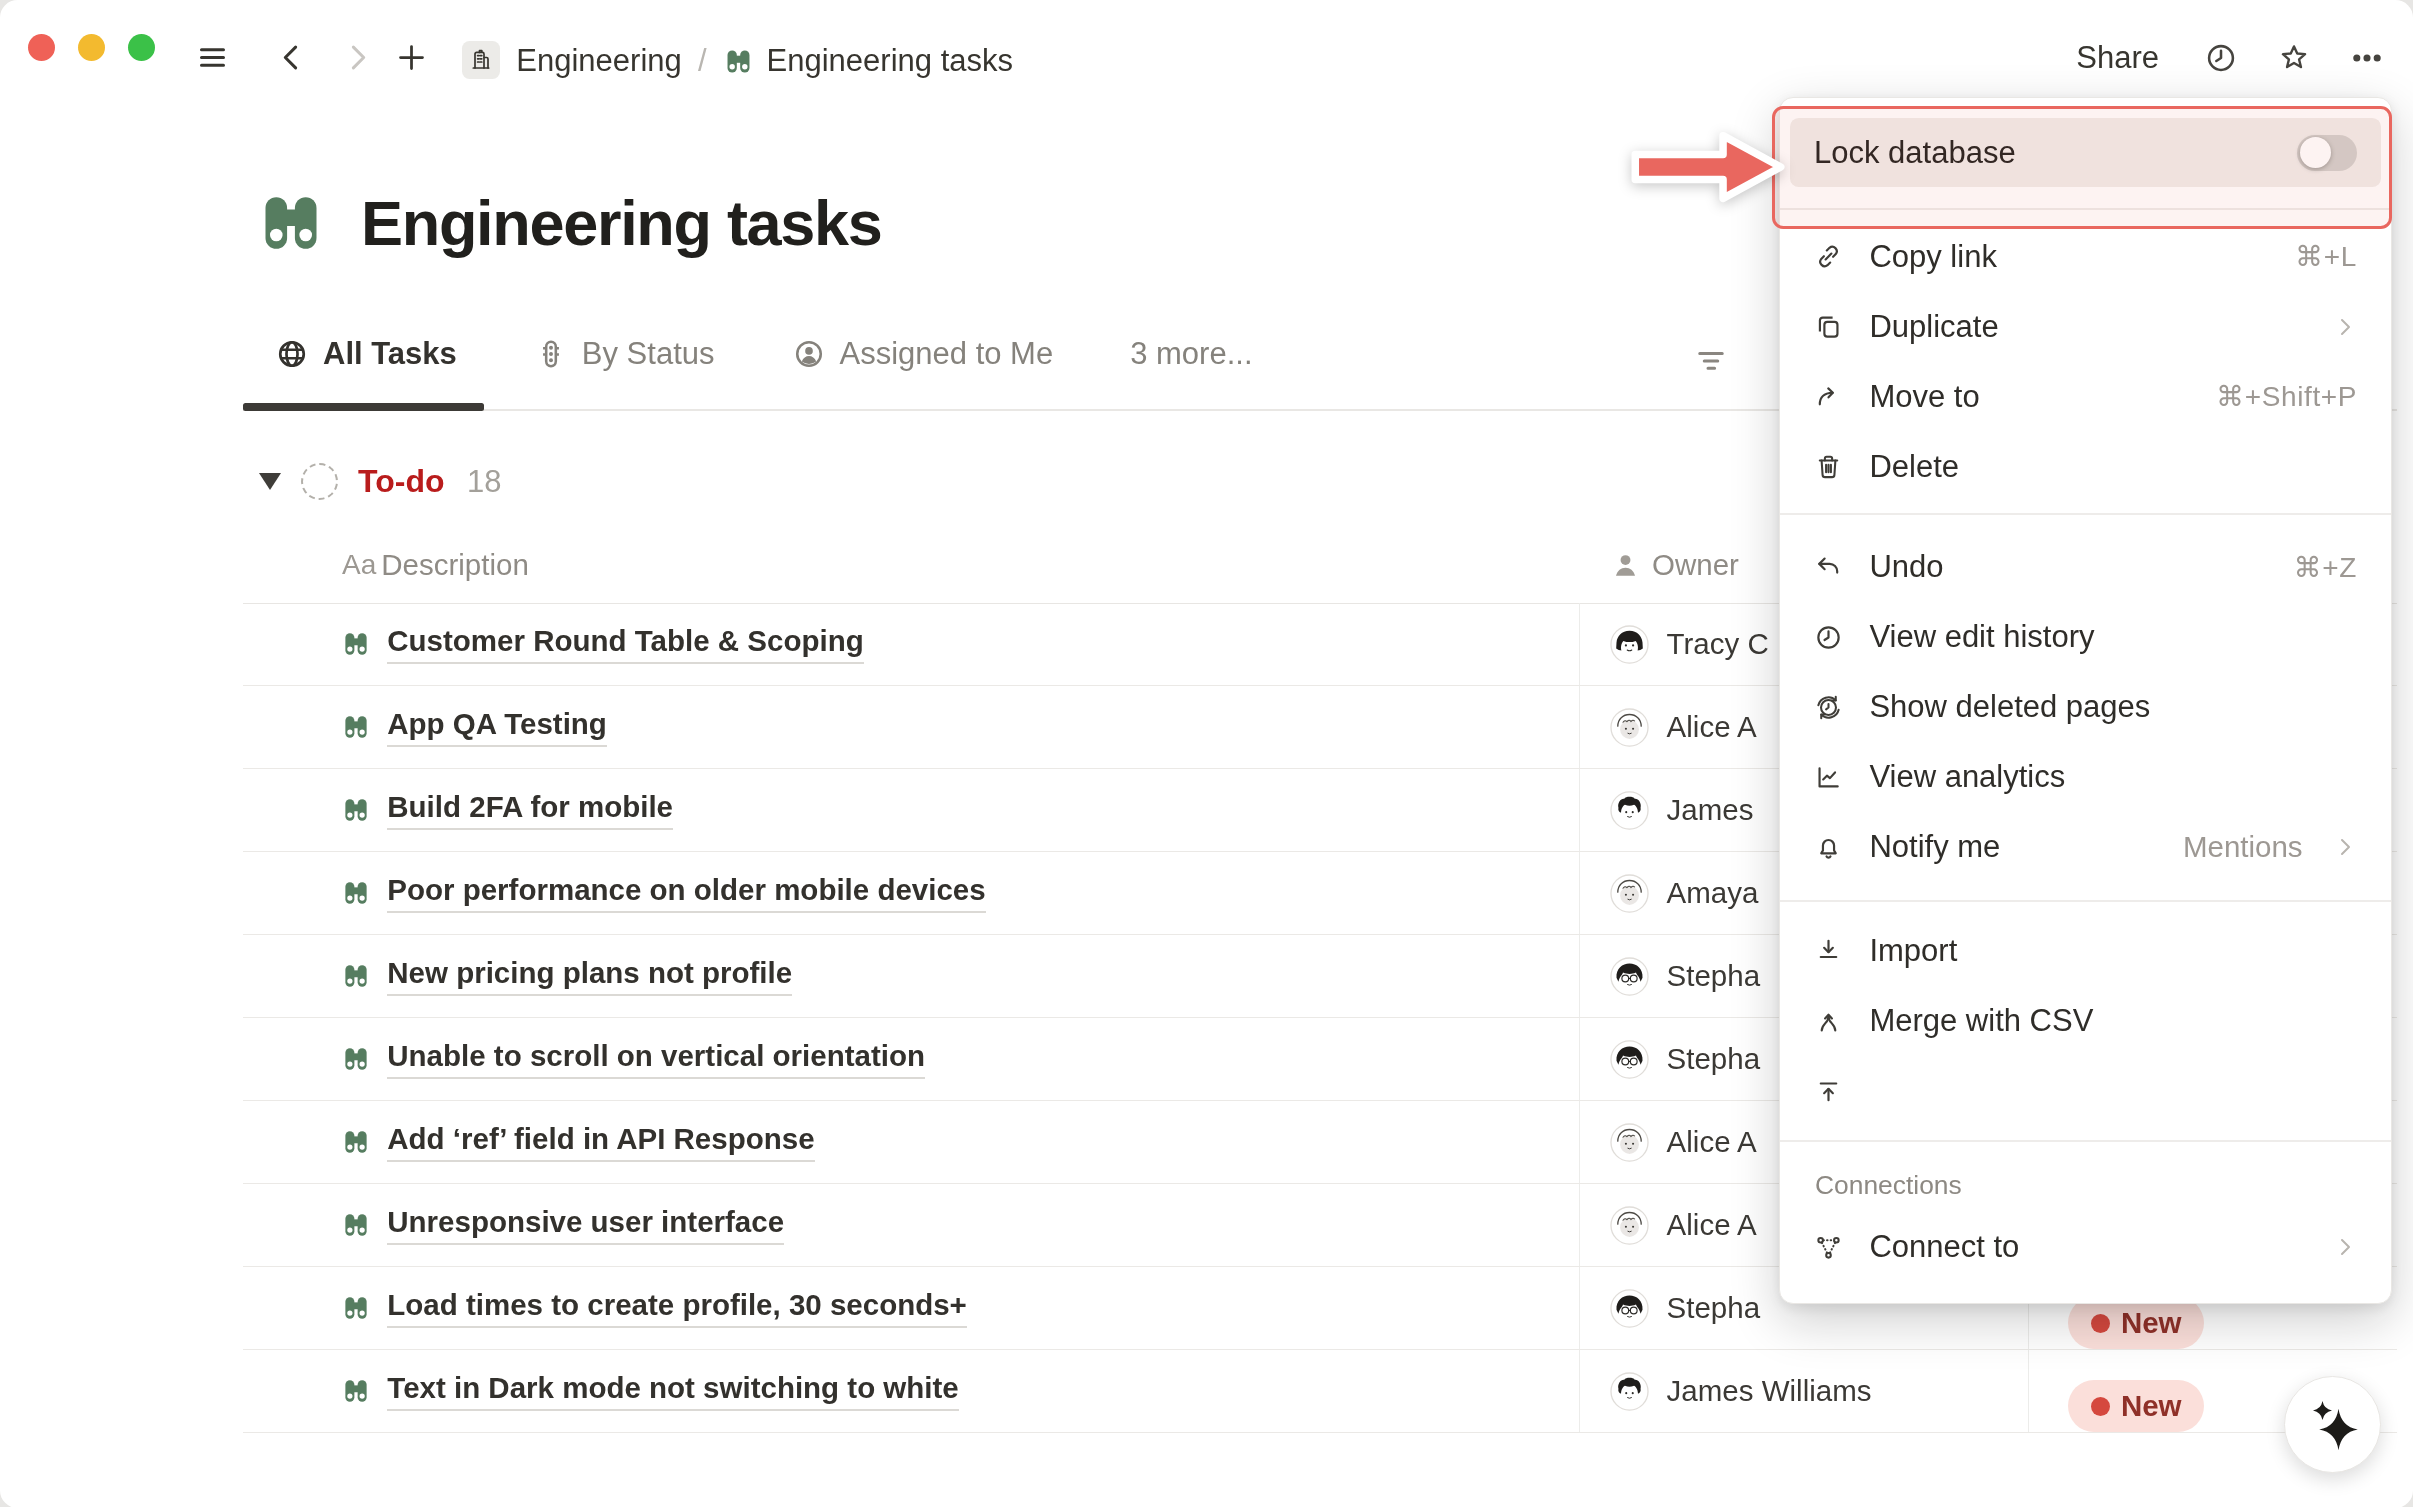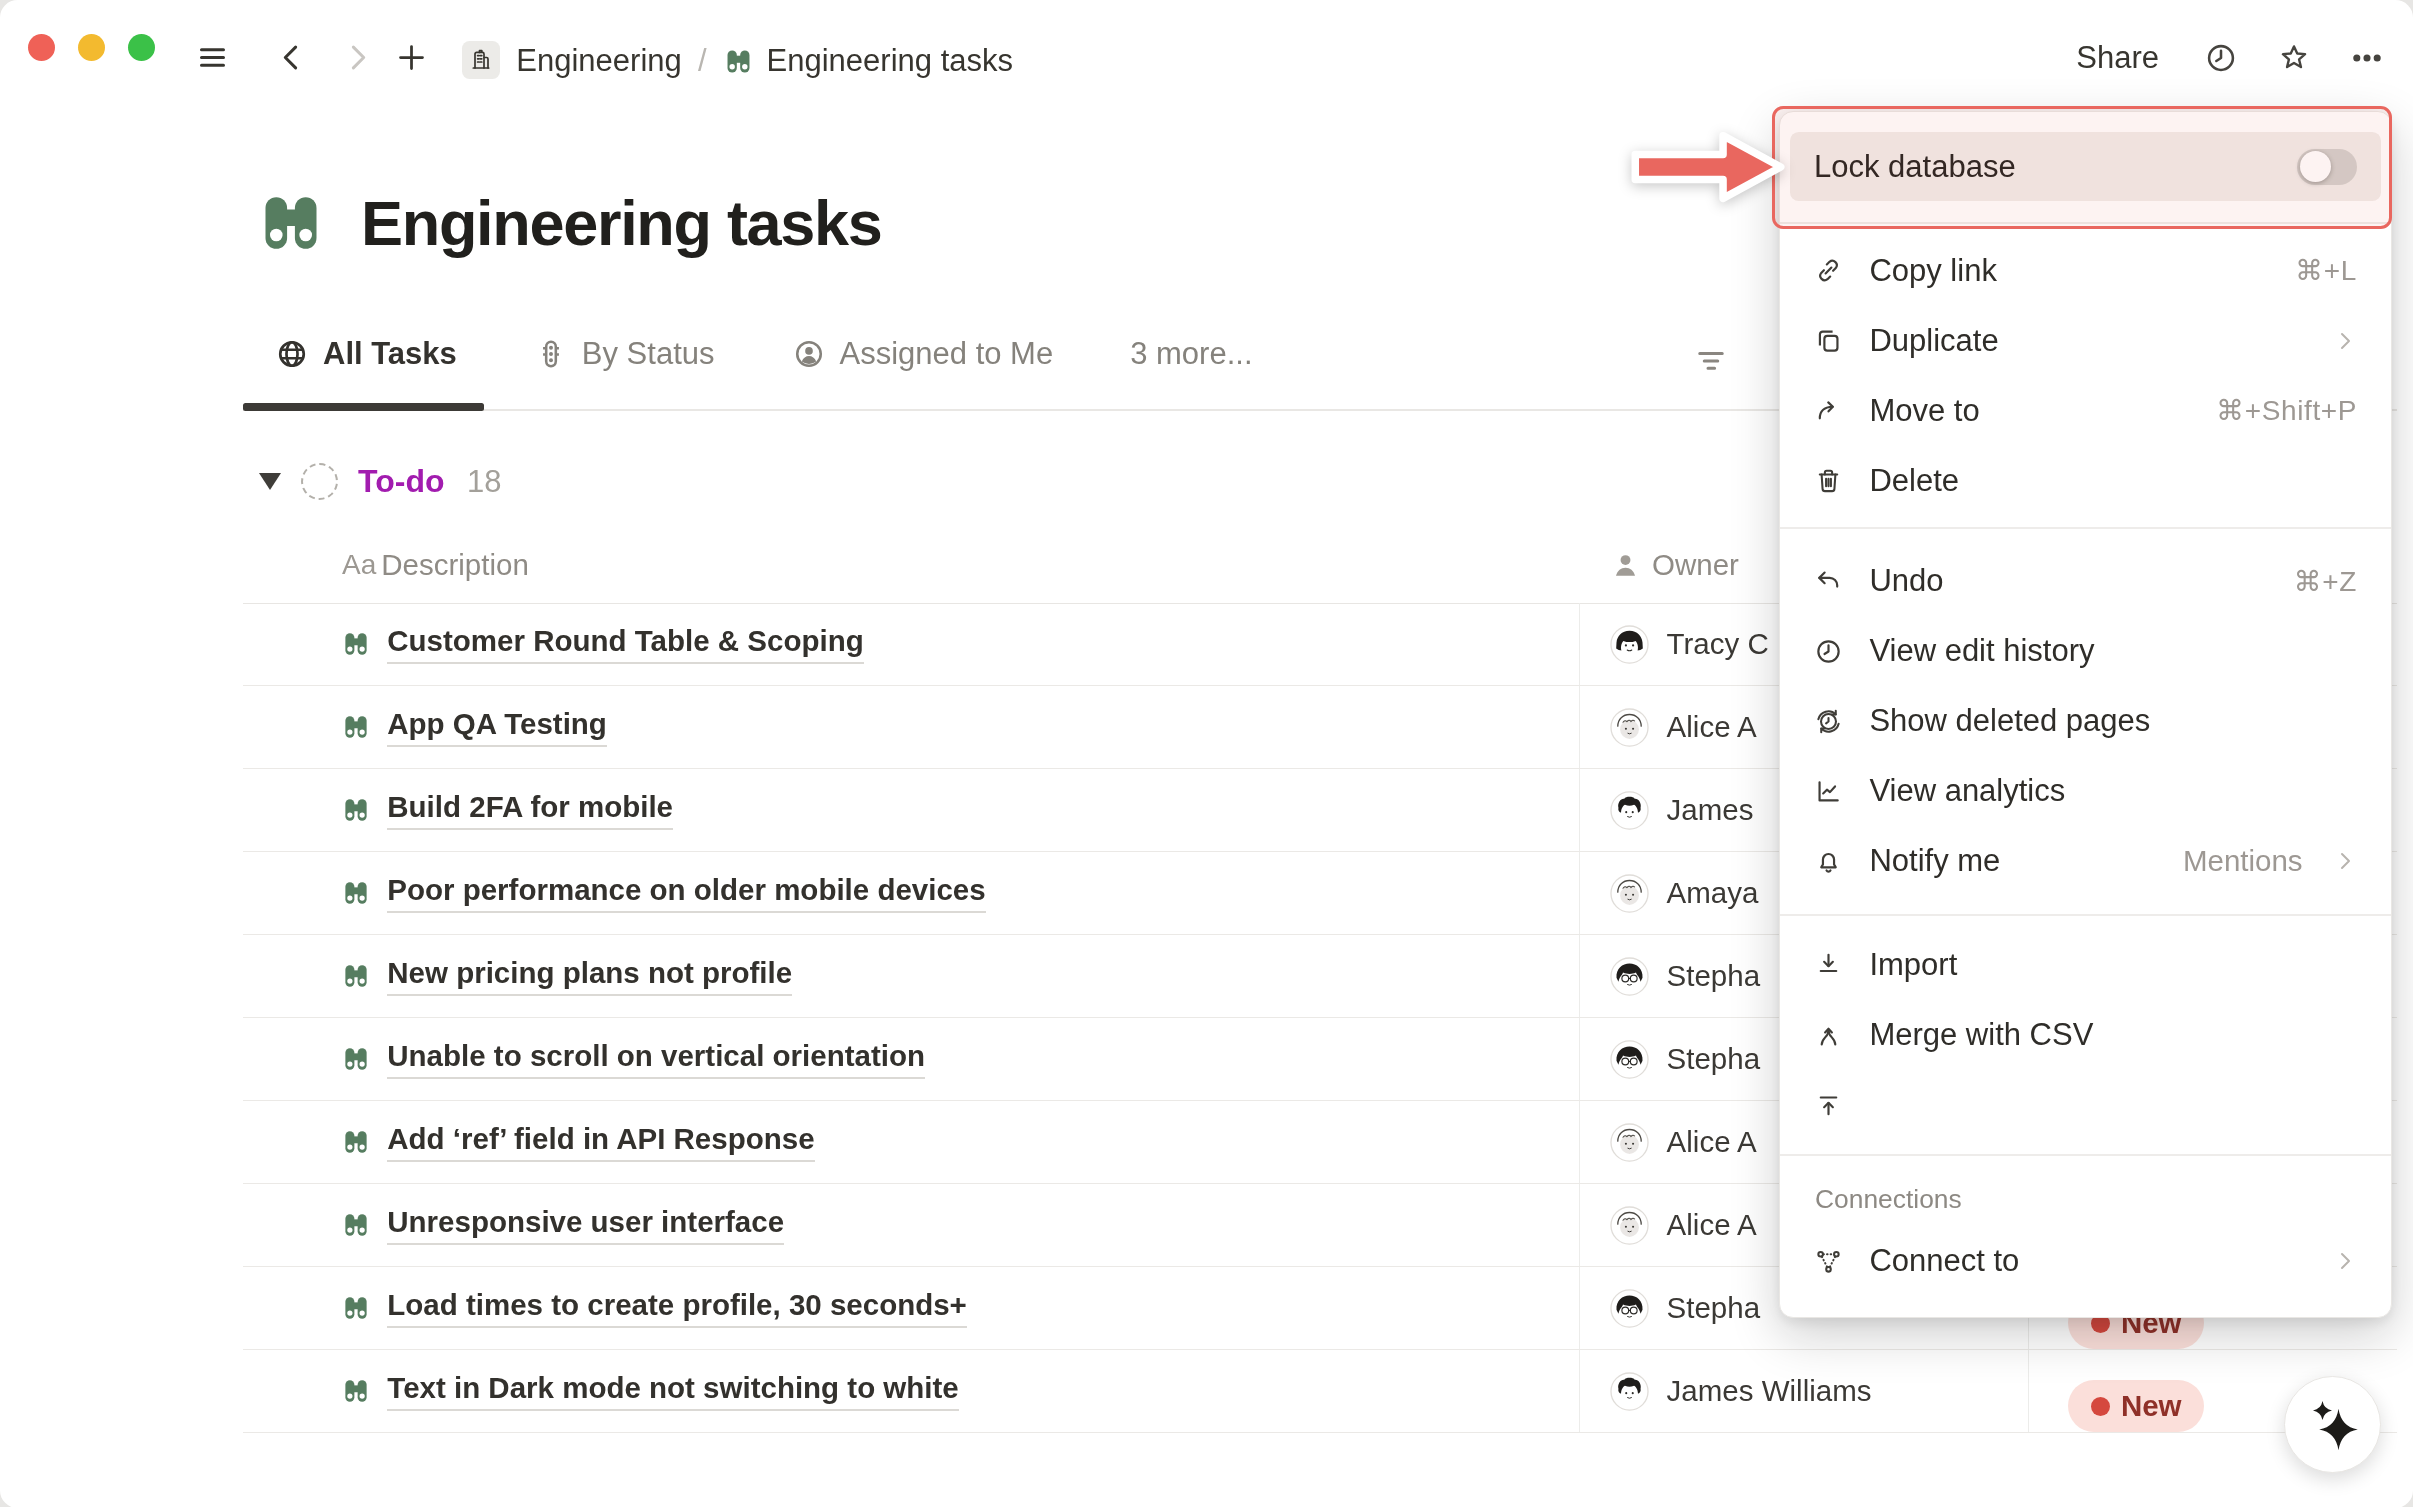--- a/index.html
+++ b/index.html
@@ -40,21 +40,21 @@
   .tab.active{color:#34322e;font-weight:700}
   .tab-baseline{position:absolute;left:243px;right:16.3px;top:409px;height:1.9px;background:#e9e7e4}
   .tab-bar{position:absolute;left:243px;top:403px;width:241px;height:8.2px;background:#3c3a36;border-radius:2.5px;z-index:2}
   .filter-btn{position:absolute;left:1693px;top:343px;background:none;border:none;padding:0;color:#8a8680;cursor:pointer;z-index:1}
   .filter-btn svg{width:36px;height:36px}
 
   
   .group-head{position:absolute;left:259px;top:463px;display:flex;align-items:center;gap:20px}
   .tri-down{width:0;height:0;border-left:11.3px solid transparent;border-right:11.3px solid transparent;border-top:17px solid #3f3d39;cursor:pointer}
   .dash-circle{width:33px;height:33px;border:2.5px dashed #b3b0aa;border-radius:50%}
-  .g-name{font-size:32px;font-weight:700;color:#a21caf}
+  .g-name{font-size:32px;font-weight:700;color:#b91c1c}
   .g-count{font-size:31px;color:#a3a09a;margin-left:2.5px}
 
   
   .thead{position:absolute;left:243px;right:16.3px;top:527px;height:77px;border-bottom:1.9px solid #e8e6e3;display:flex;align-items:center;color:#8f8b85;font-size:29.5px;box-sizing:border-box}
   .th-desc{width:1336px;display:flex;align-items:center;gap:5px;padding-left:99px;box-sizing:border-box}
   .aa{font-size:28px;color:#9c9892}
   .th-owner{display:flex;align-items:center;gap:11px;padding-left:31px}
   .th-person{width:31px;height:31px;color:#a09c96}
 
   .rows{position:absolute;left:243px;right:16.3px;top:603px;z-index:1}
@@ -63,21 +63,21 @@
   .t-icon{width:30px;height:30px;color:var(--icon_green,#567d60);flex:none}
   .t-title{font-size:29.5px;font-weight:600;color:#33312d;border-bottom:2.5px solid #dbd9d5;padding-bottom:3.8px;white-space:nowrap;cursor:pointer}
   .c-owner{width:449px;display:flex;align-items:center;gap:17.6px;padding-left:30px;border-left:1.9px solid #ececea;box-sizing:border-box;overflow:hidden;white-space:nowrap}
   .av{width:39px;height:39px;flex:none}
   .o-name{font-size:29.5px;color:#3b3935}
   .c-status{flex:1;border-left:1.9px solid #ececea;display:flex;align-items:flex-end;padding-left:39px;box-sizing:border-box}
   .badge{display:inline-flex;align-items:center;gap:11.3px;background:var(--badge_bg,#fbdfda);border-radius:28px;padding:0 22.6px;height:52px;font-size:29.5px;font-weight:600;color:var(--badge_text,#8f3028);white-space:nowrap}
   .badge .dot{width:19px;height:19px;border-radius:50%;background:var(--badge_dot,#d5483e)}
 
   
-  .menu{position:absolute;left:1779px;top:111px;width:613px;height:1207px;background:#fff;border:0.6px solid #e9e7e4;border-radius:14px;box-sizing:border-box;box-shadow:0 16.3px 50px rgba(15,15,15,.20),0 3.8px 11.3px rgba(15,15,15,.08);z-index:20}
+  .menu{position:absolute;left:1779px;top:97px;width:613px;height:1207px;background:#fff;border:0.6px solid #e9e7e4;border-radius:14px;box-sizing:border-box;box-shadow:0 16.3px 50px rgba(15,15,15,.20),0 3.8px 11.3px rgba(15,15,15,.08);z-index:20}
   .menu-body{display:flex;flex-direction:column;height:100%;overflow:hidden;border-radius:14px}
   .m-div{height:1.9px;background:#eeecea;flex:none}
   .m-sec{flex:none;box-sizing:border-box}
   .s0{padding:20px 10px 21.4px}
   .s1{padding:11.3px 10px}
   .s2{padding:17.6px 10px}
   .s3{padding:14px 10px}
   .s4{padding:28px 10px 10px}
   .menu-item{height:70px;display:flex;align-items:center;gap:26.4px;padding:0 24px;border-radius:7.5px;font-size:31px;color:#2f2d29;cursor:pointer}
   .mi{width:29px;height:29px;color:#3f3d38;flex:none}

